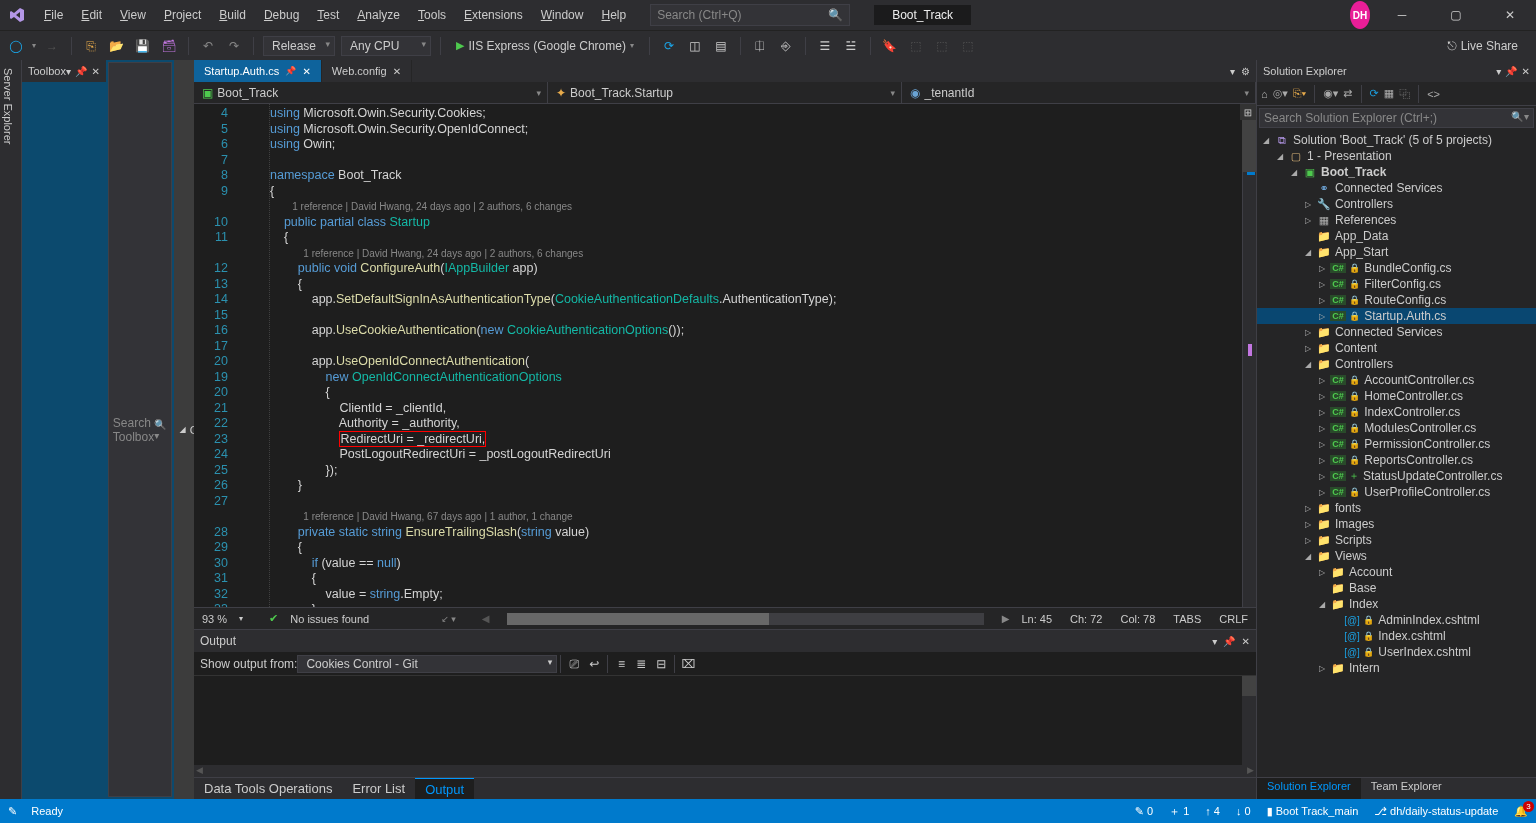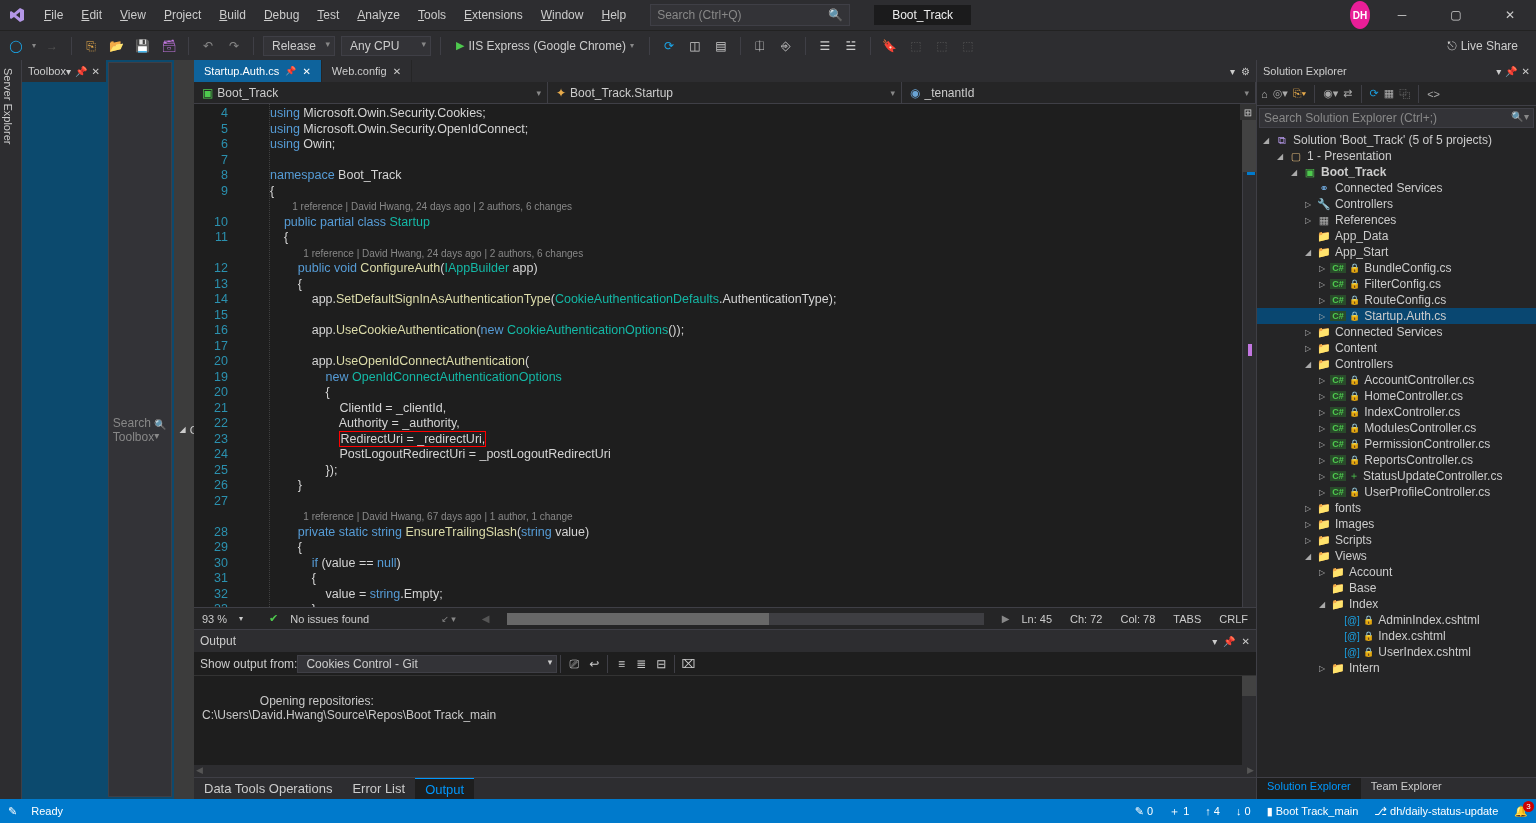--- a/index.html
+++ b/index.html
@@ -306,22 +306,20 @@
         <div class="tbtn">⎚</div>
         <div class="tbtn">↩</div>
         <div class="tsep"></div>
         <div class="tbtn">≡</div>
         <div class="tbtn">≣</div>
         <div class="tbtn">⊟</div>
         <div class="tsep"></div>
         <div class="tbtn">⌧</div>
       </div>
       <div class="outtext">
-        <span id="outtxt" style="white-space: pre;">Opening repositories:
-C:\Users\David.Hwang\Source\Repos\Boot Track_main</span>
         <div class="vscroll"><div class="vthumb"></div></div>
       </div>
       <div style="height:12px;background:#2d2d30;position:relative">
         <span style="position:absolute;left:2px;font-size:9px;color:#555">◀</span>
         <span style="position:absolute;right:2px;font-size:9px;color:#555">▶</span>
       </div>
     </div>
     <div class="bottomtabs" id="btabs">
         <div class="btab">Data Tools Operations</div>
         <div class="btab">Error List</div>

